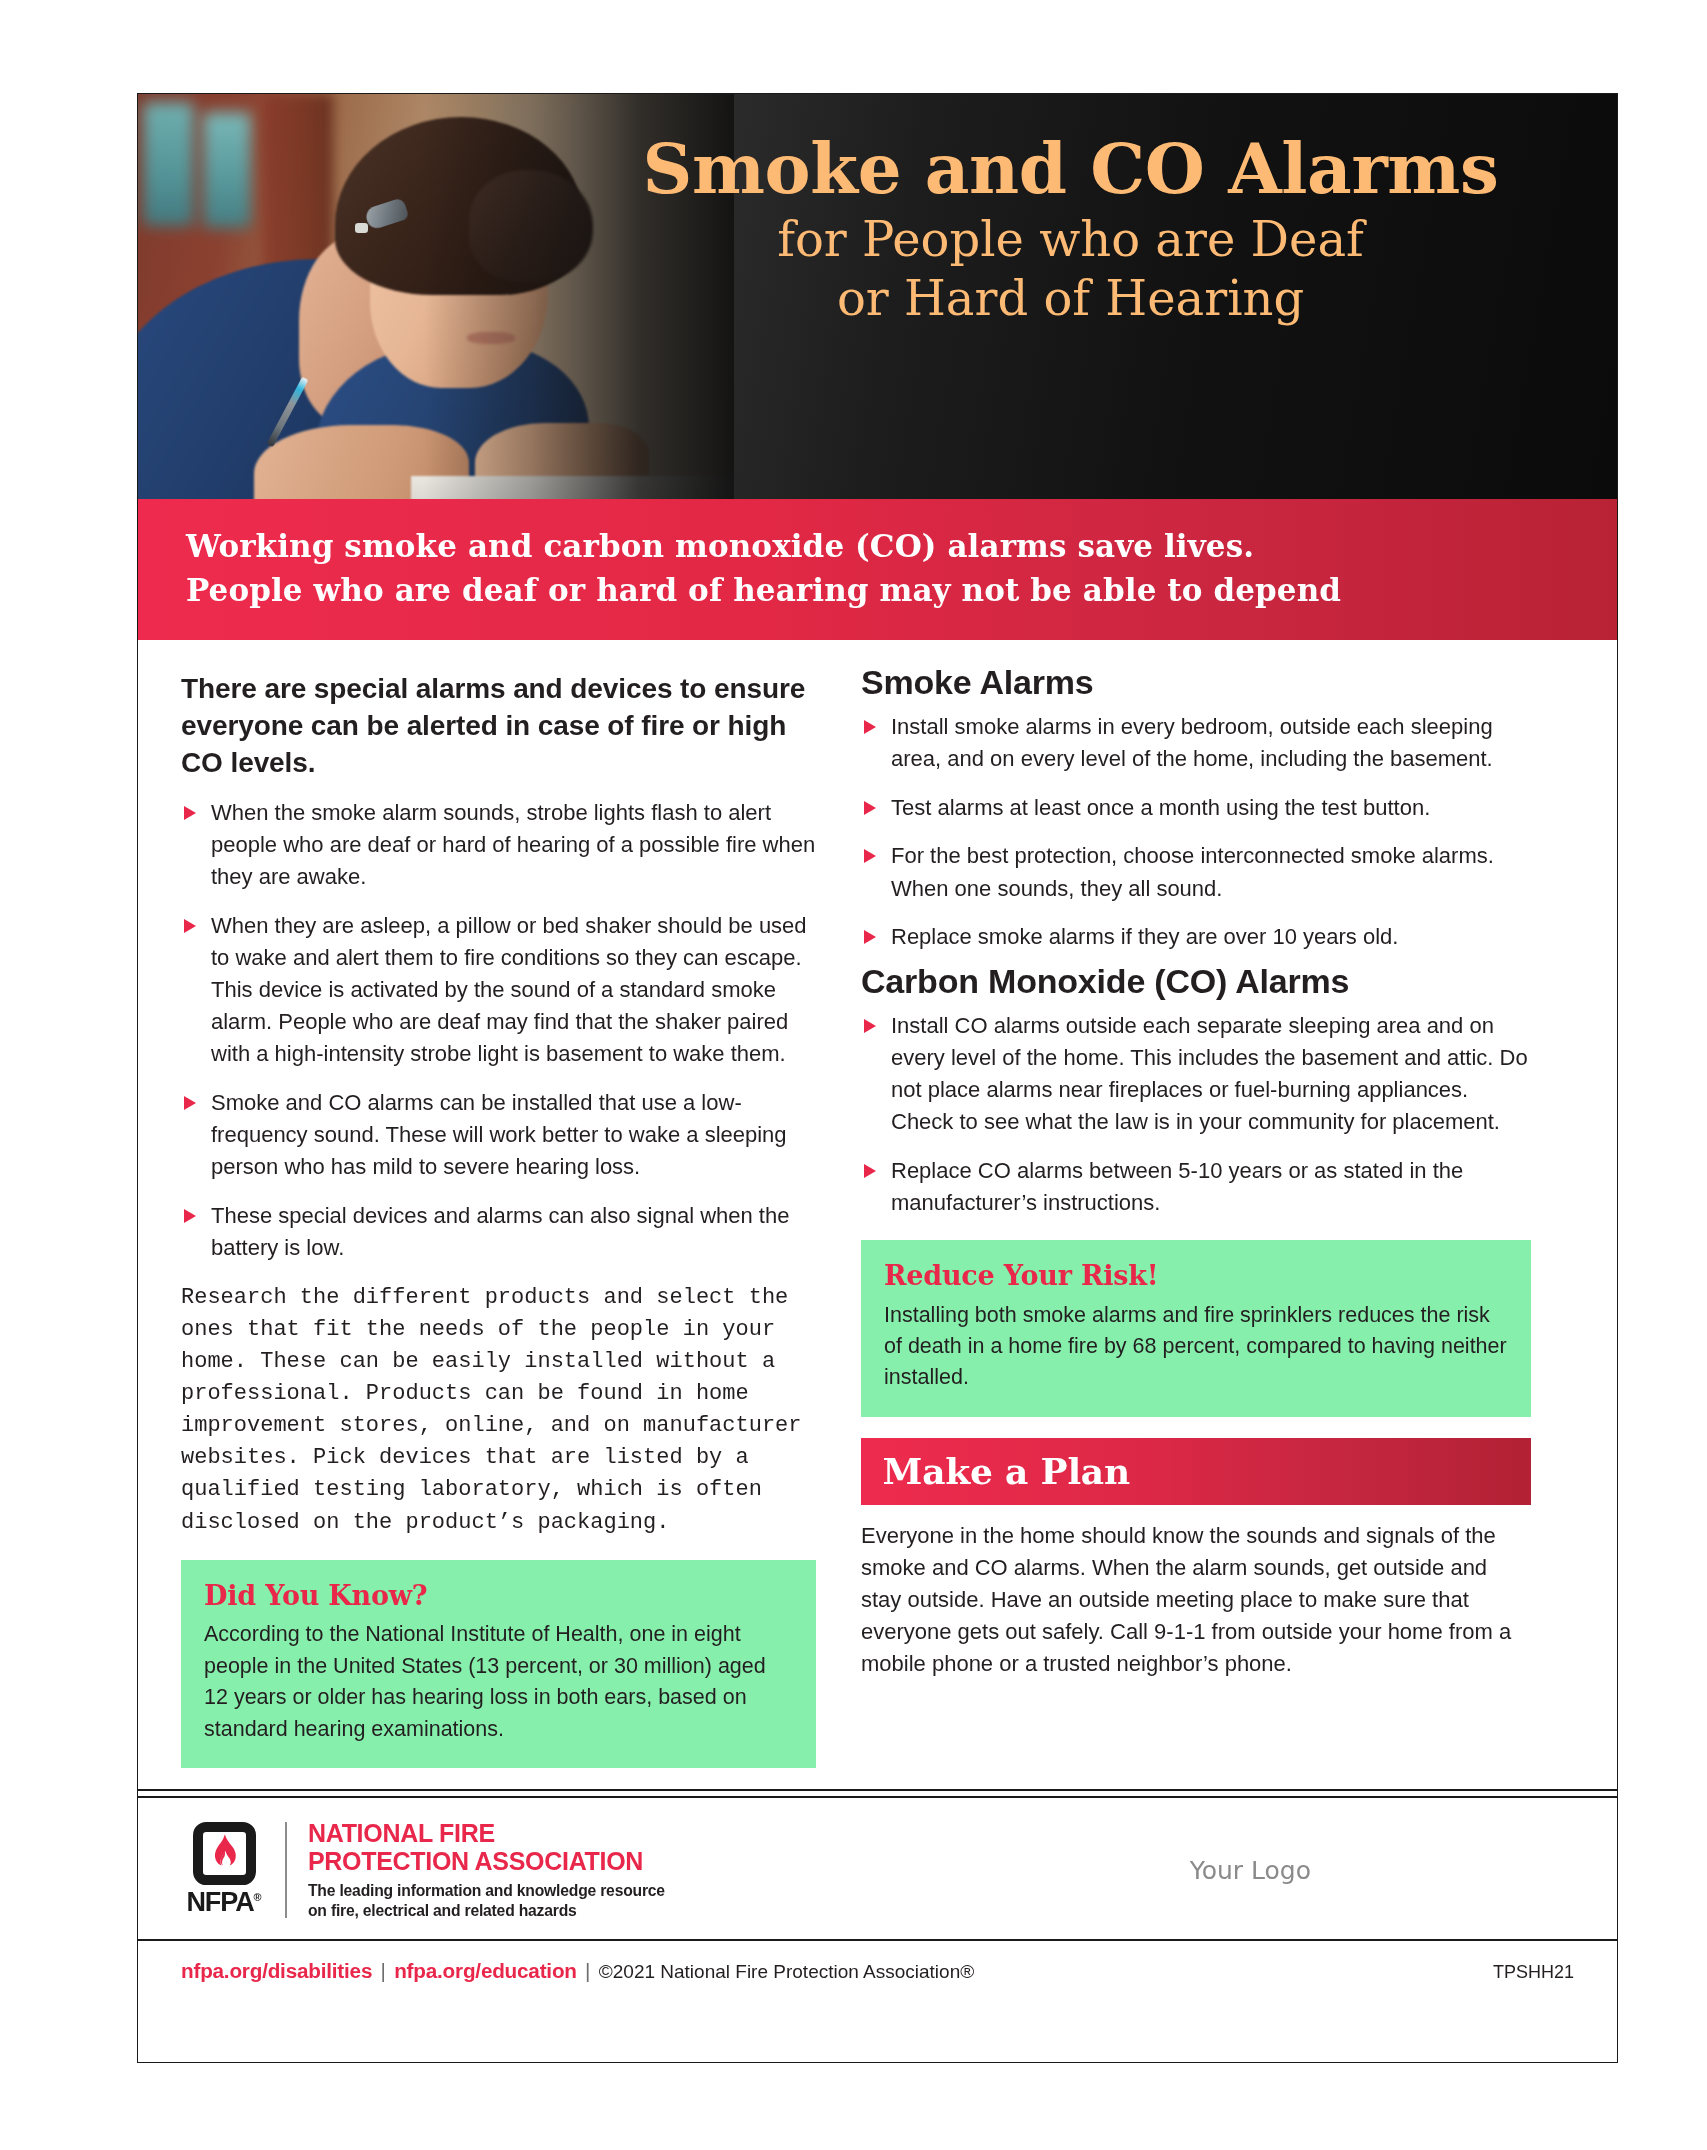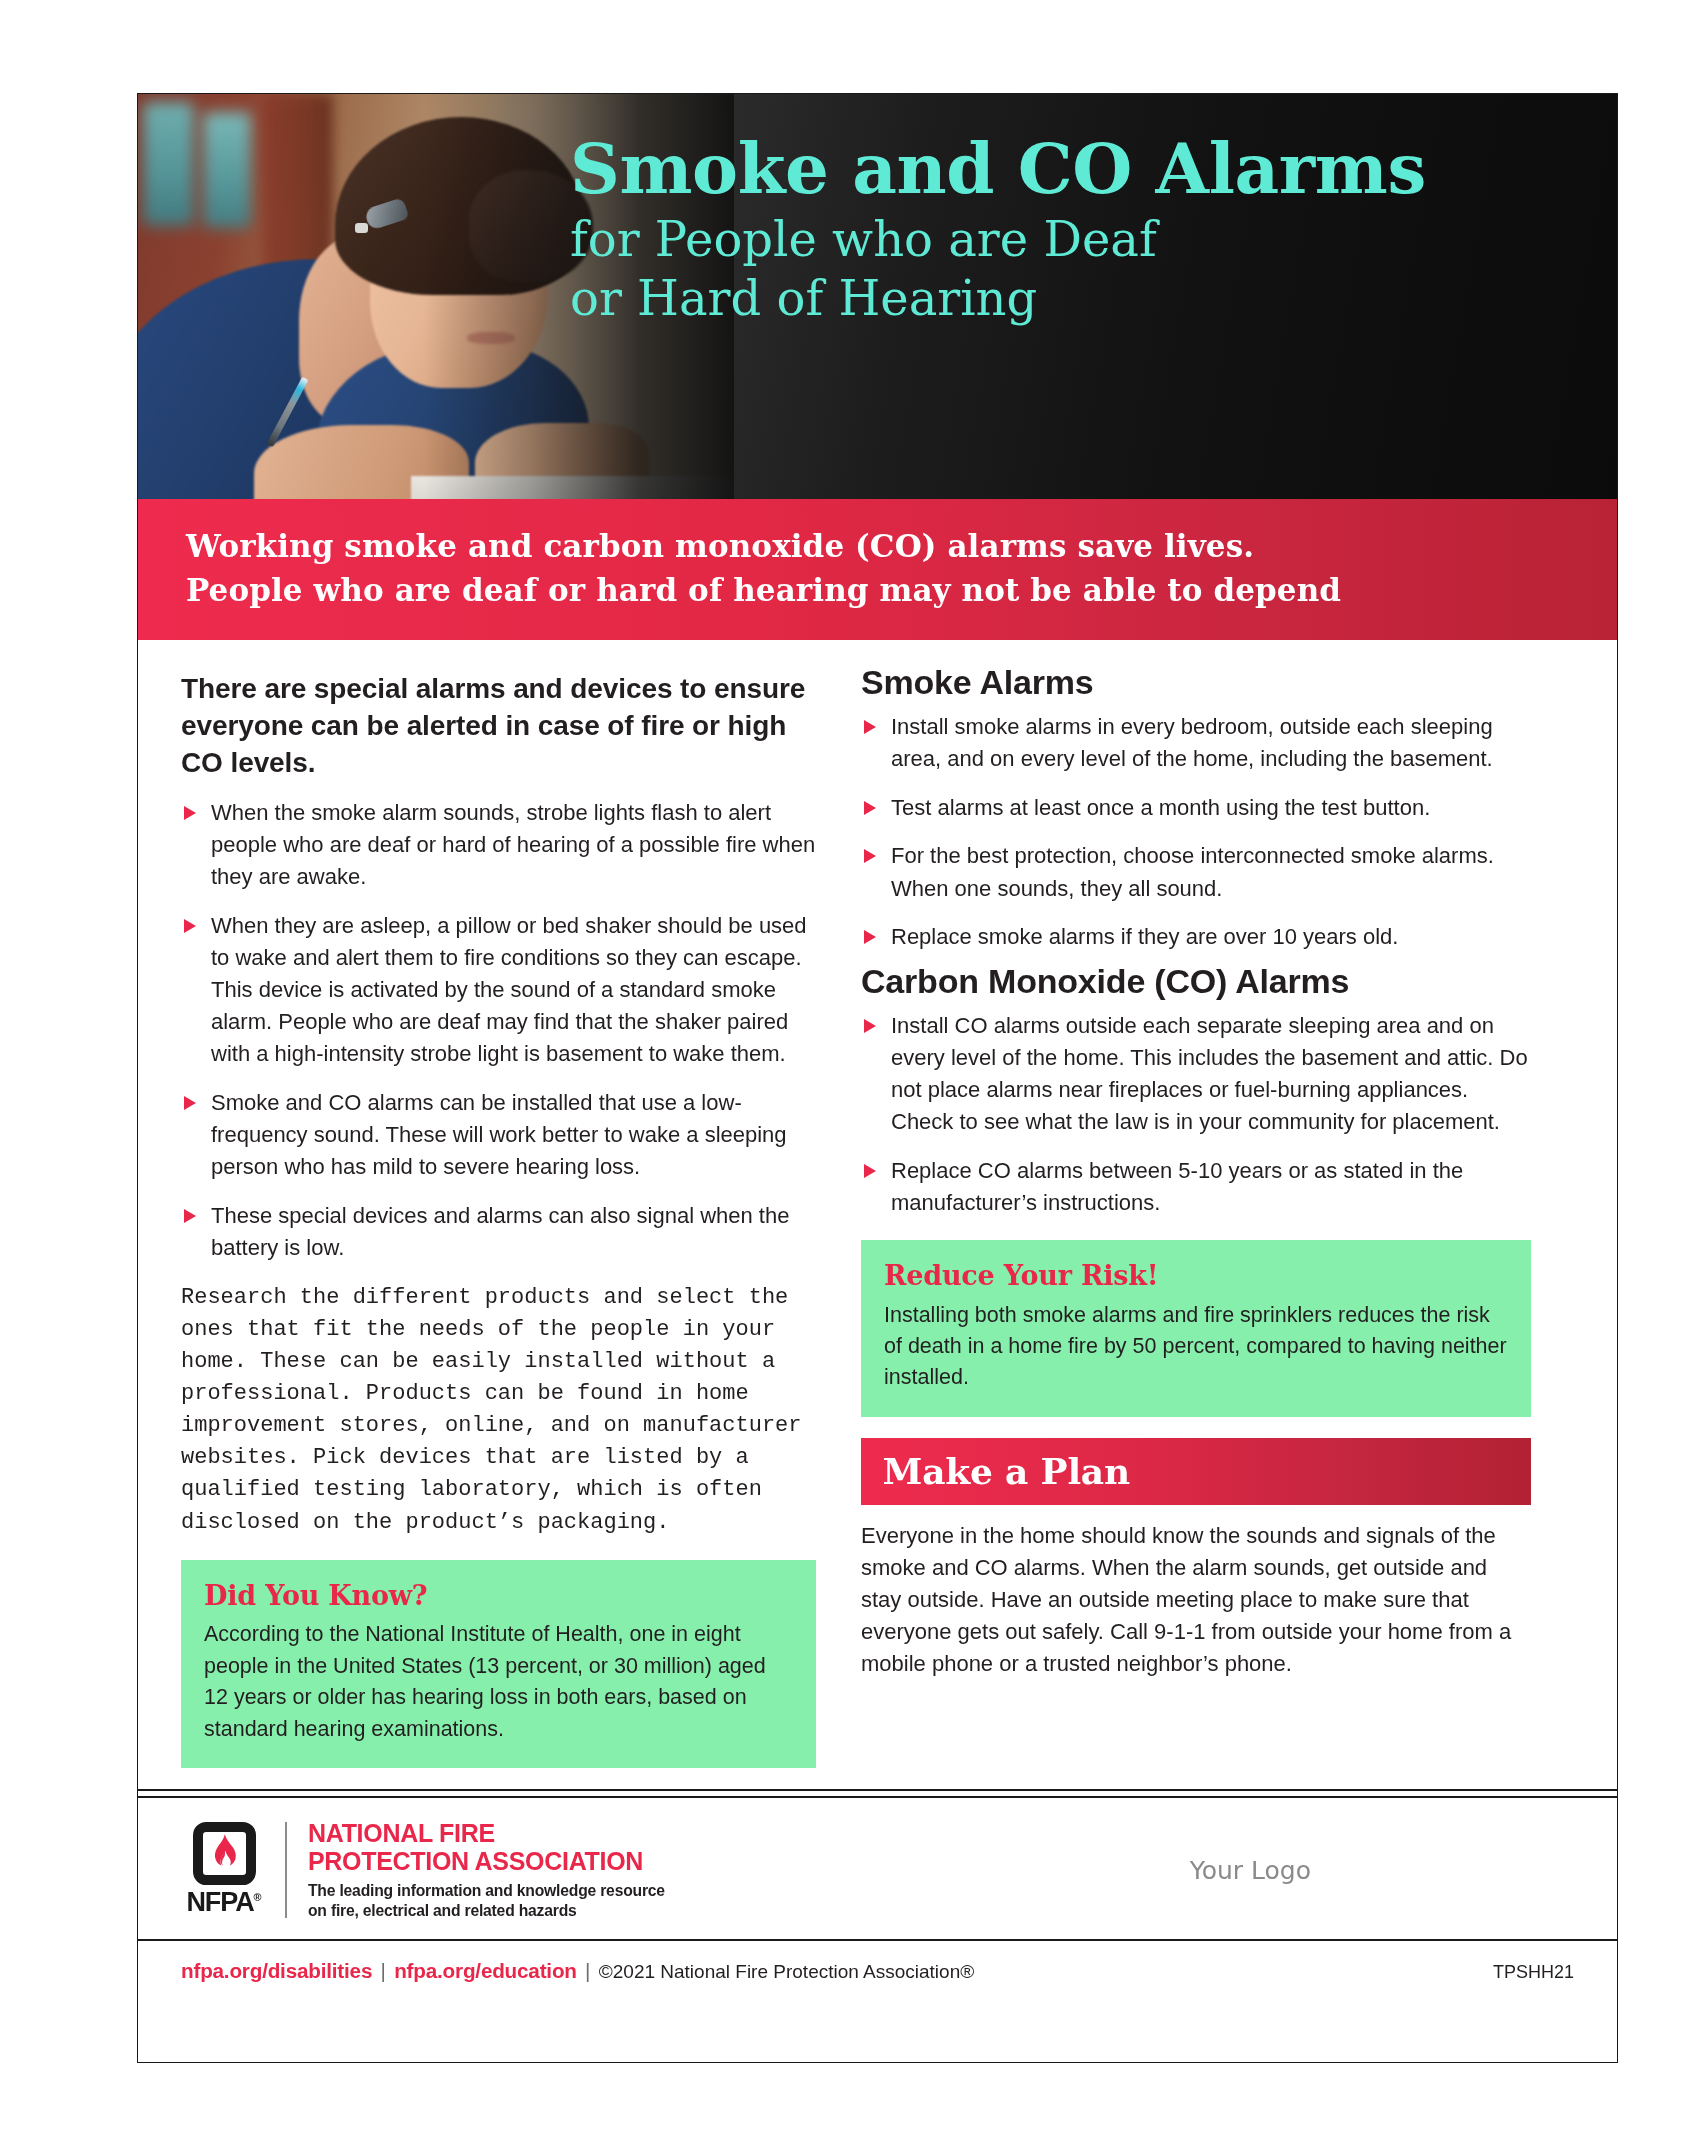--- a/index.html
+++ b/index.html
@@ -198,23 +198,23 @@
   .hero-dark {
     position: absolute;
     left: 579px; top: 0; right: 0; bottom: 0;
     background: linear-gradient(100deg, #2c2c2c 0%, #1d1d1d 22%, #121212 52%, #0b0b0b 100%);
   }
   .hero-titles {
     position: absolute;
     right: 46px;
     top: 38px;
     width: 1001px;
-    text-align: left;
+    text-align: center;
     font-family: "DejaVu Serif", "Liberation Serif", serif;
-    color: #5eead4;
+    color: #fdba74;
   }
   .title-main {
     font-size: 69px;
     font-weight: 700;
     letter-spacing: -0.4px;
     line-height: 1.06;
     margin: 0 0 5px 0;
   }
   .title-sub {
     font-size: 48px;
@@ -543,21 +543,21 @@
           <span>Install CO alarms outside each separate sleeping area and on every level of the home. This includes the basement and attic. Do not place alarms near fireplaces or fuel-burning appliances. Check to see what the law is in your community for placement.</span>
         </li>
         <li>
           <span class="tri"></span>
           <span>Replace CO alarms between 5-10 years or as stated in the manufacturer’s instructions.</span>
         </li>
       </ul>
 
       <div class="gray-box">
         <div class="gray-box-title">Reduce Your Risk!</div>
-        <div class="gray-box-body">Installing both smoke alarms and fire sprinklers reduces the risk of death in a home fire by 50 percent, compared to having neither installed.</div>
+        <div class="gray-box-body">Installing both smoke alarms and fire sprinklers reduces the risk of death in a home fire by 68 percent, compared to having neither installed.</div>
       </div>
 
       <div class="plan-banner">
         <span class="plan-banner-title">Make a Plan</span>
       </div>
       <div class="plan-body">Everyone in the home should know the sounds and signals of the smoke and CO alarms. When the alarm sounds, get outside and stay outside. Have an outside meeting place to make sure that everyone gets out safely. Call 9-1-1 from outside your home from a mobile phone or a trusted neighbor’s phone.</div>
     </div>
   </div>
 
   <div class="footer-rules"></div>

